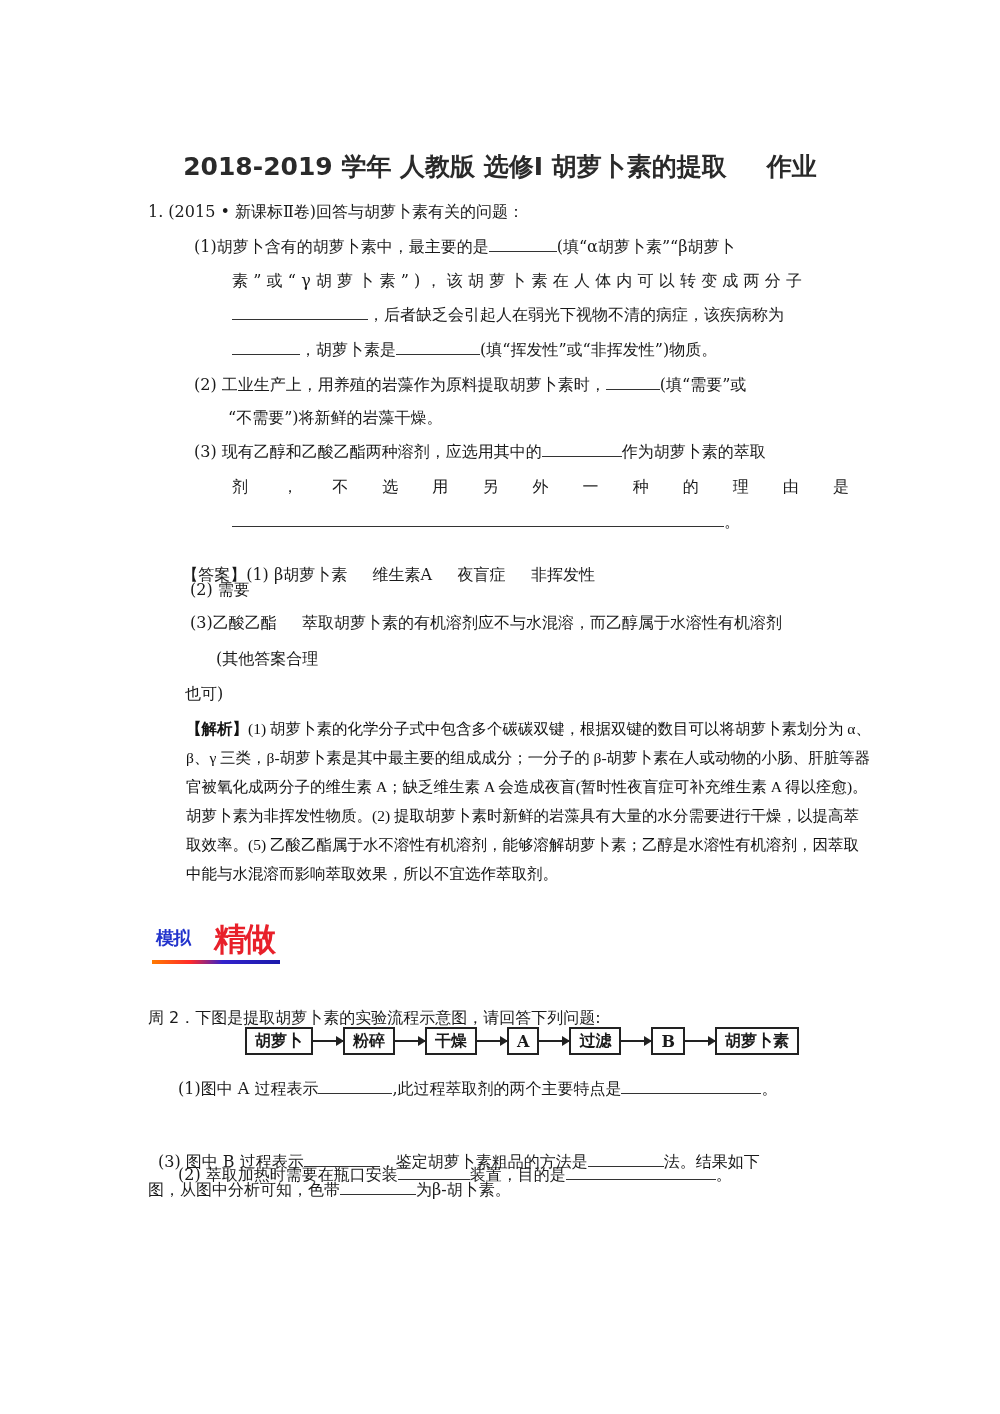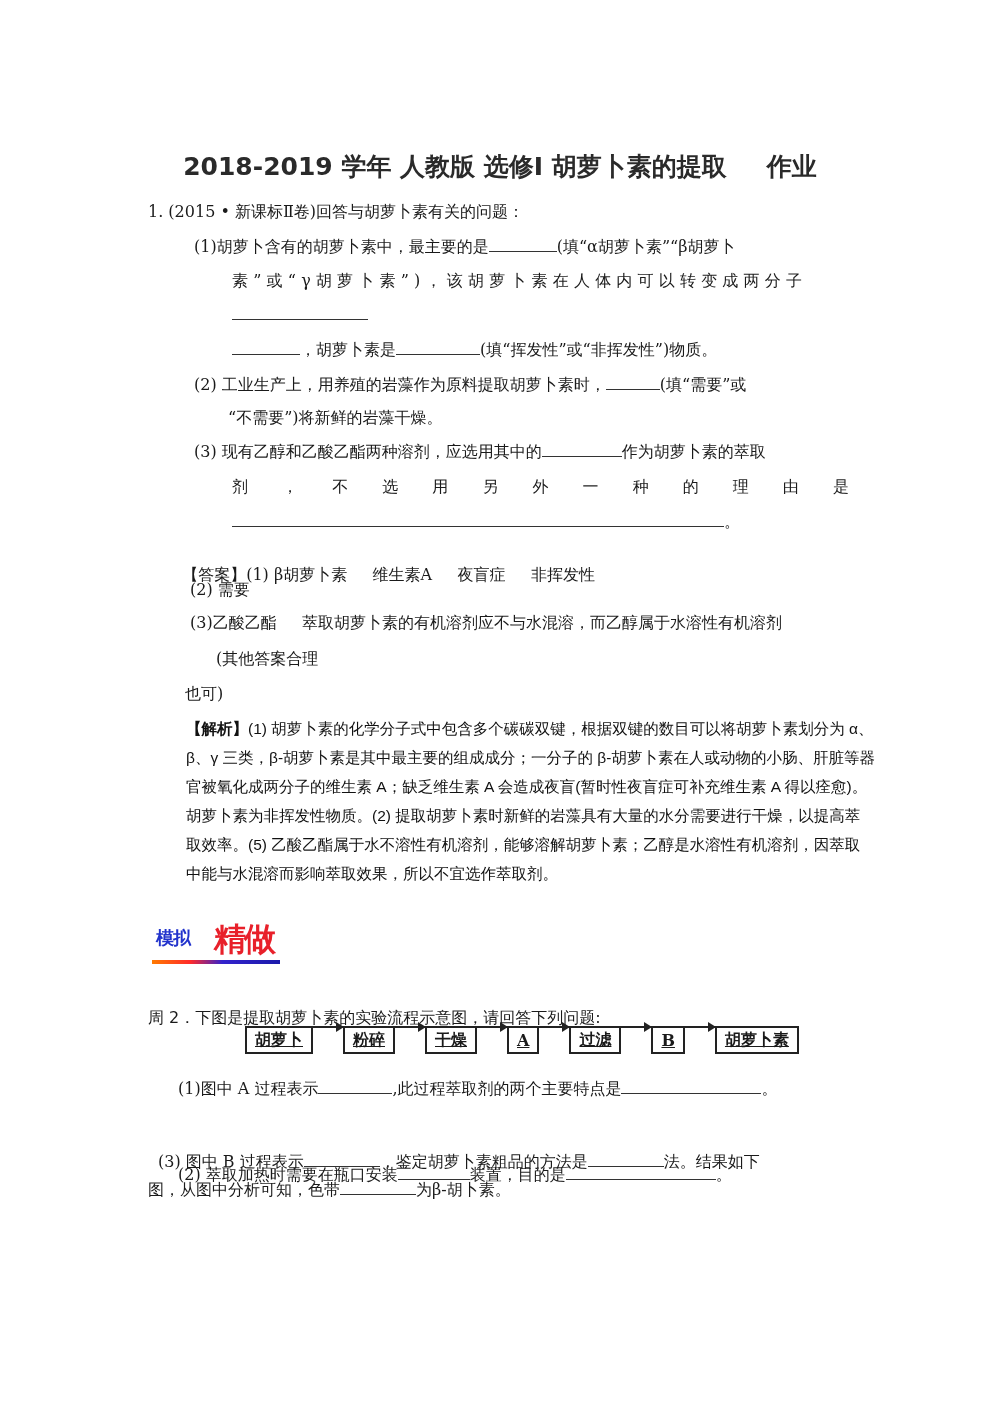--- a/index.html
+++ b/index.html
@@ -12,28 +12,28 @@
     .title {
       left: 0; width: 1000px; top: 150px; text-align: center;
       font-family: "DejaVu Sans", "Liberation Sans", sans-serif;
       font-size: 25px; font-weight: bold; color: #2a2a2a; letter-spacing: 0px;
     }
     .title .gap { display: inline-block; width: 40px; }
     .q { font-size: 16px; line-height: 20px; }
     .spread { display: flex; justify-content: space-between; width: 617px; }
     .blank { display: inline-block; border-bottom: 1px solid #333; height: 14px; vertical-align: baseline; }
     .sans { font-family: "DejaVu Sans", "Liberation Sans", sans-serif; margin-top: 20px; }
-    .analysis { font-size: 15.5px; font-family: Liberation Sans, sans-serif; color: #111; }
+    .analysis { font-size: 15.5px; font-family: Liberation Serif, serif; color: #111; }
     .bold { font-weight: bold; }
     .logo { left: 150px; top: 918px; width: 132px; height: 44px; }
     .logo .blue { color: #2233cc; font-size: 18px; font-weight: bold; font-family: "DejaVu Serif", serif; position: absolute; left: 6px; top: 8px; letter-spacing: -1px; }
     .logo .red { color: #e8202a; font-size: 32px; font-weight: bold; font-family: "DejaVu Serif", serif; position: absolute; left: 64px; top: 0px; letter-spacing: -2px; }
     .logo .bar { position: absolute; left: 2px; top: 42px; width: 128px; height: 4px;
       background: linear-gradient(to right, #ff7a00 0%, #ff2a2a 30%, #3322cc 55%, #1a1aaa 100%); }
-    .flow { left: 245px; top: 1026px; height: 30px; display: flex; align-items: flex-start; text-decoration: underline; }
+    .flow { left: 245px; top: 1026px; height: 30px; display: flex; align-items: center; }
     .box {
       border: 2px solid #222; height: 24px; padding: 0 8px; display: flex; align-items: center;
       font-size: 16px; font-family: "DejaVu Serif", serif; font-weight: bold; background: #fff;
     }
     .arrow { width: 30px; height: 2px; background: #222; position: relative; }
     .arrow::after {
       content: ""; position: absolute; right: -1px; top: -4px;
       border-left: 8px solid #222; border-top: 5px solid transparent; border-bottom: 5px solid transparent;
     }
   </style>
@@ -44,21 +44,21 @@
   <span>2018-2019 学年  人教版  选修Ⅰ 胡萝卜素的提取</span><span class="gap"></span><span>作业</span>
 </div>
 
 <div class="abs q" style="left:148px; top:202px;">1. (2015 • 新课标Ⅱ卷)回答与胡萝卜素有关的问题：</div>
 
 <div class="abs q" style="left:194px; top:237px;">
   <span>(1)胡萝卜含有的胡萝卜素中，最主要的是</span><span class="blank" style="width:68px;"></span><span>(填“α胡萝卜素”“β胡萝卜</span>
 </div>
 <div class="abs q" style="left:232px; top:271px; letter-spacing:5.2px;">素”或“γ胡萝卜素”)，该胡萝卜素在人体内可以转变成两分子</div>
 <div class="abs q" style="left:232px; top:305px;">
-  <span class="blank" style="width:136px;"></span>
+  <span class="blank" style="width:136px;"></span><span>，后者缺乏会引起人在弱光下视物不清的病症，该疾病称为</span>
 </div>
 <div class="abs q" style="left:232px; top:340px;">
   <span class="blank" style="width:68px;"></span><span>，胡萝卜素是</span><span class="blank" style="width:84px;"></span><span>(填“挥发性”或“非挥发性”)物质。</span>
 </div>
 
 <div class="abs q" style="left:194px; top:375px;">
   <span>(2) 工业生产上，用养殖的岩藻作为原料提取胡萝卜素时，</span><span class="blank" style="width:54px;"></span><span>(填“需要”或</span>
 </div>
 <div class="abs q" style="left:228px; top:408px;">“不需要”)将新鲜的岩藻干燥。</div>
 

